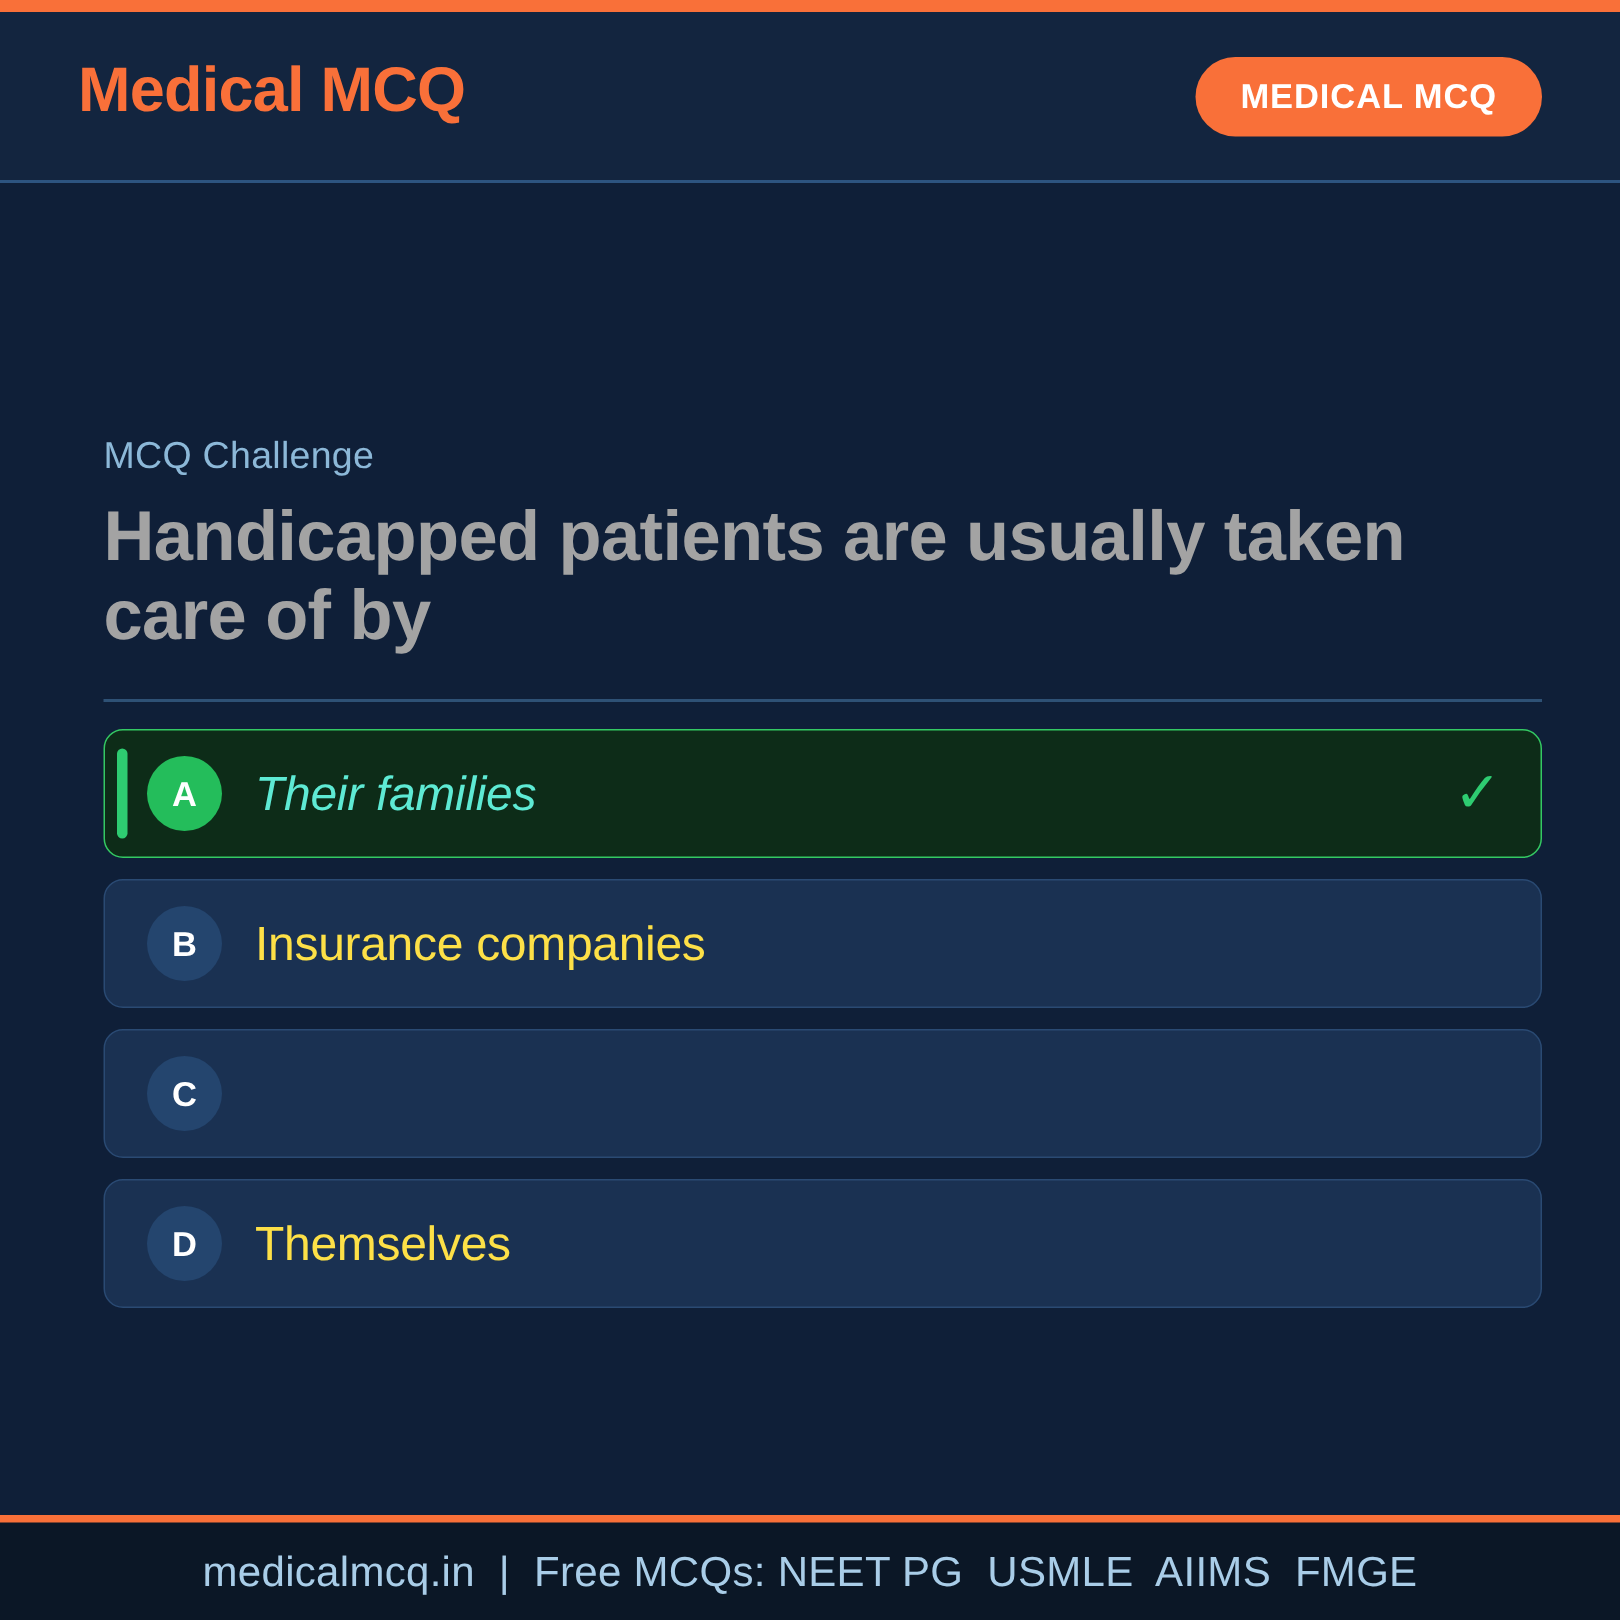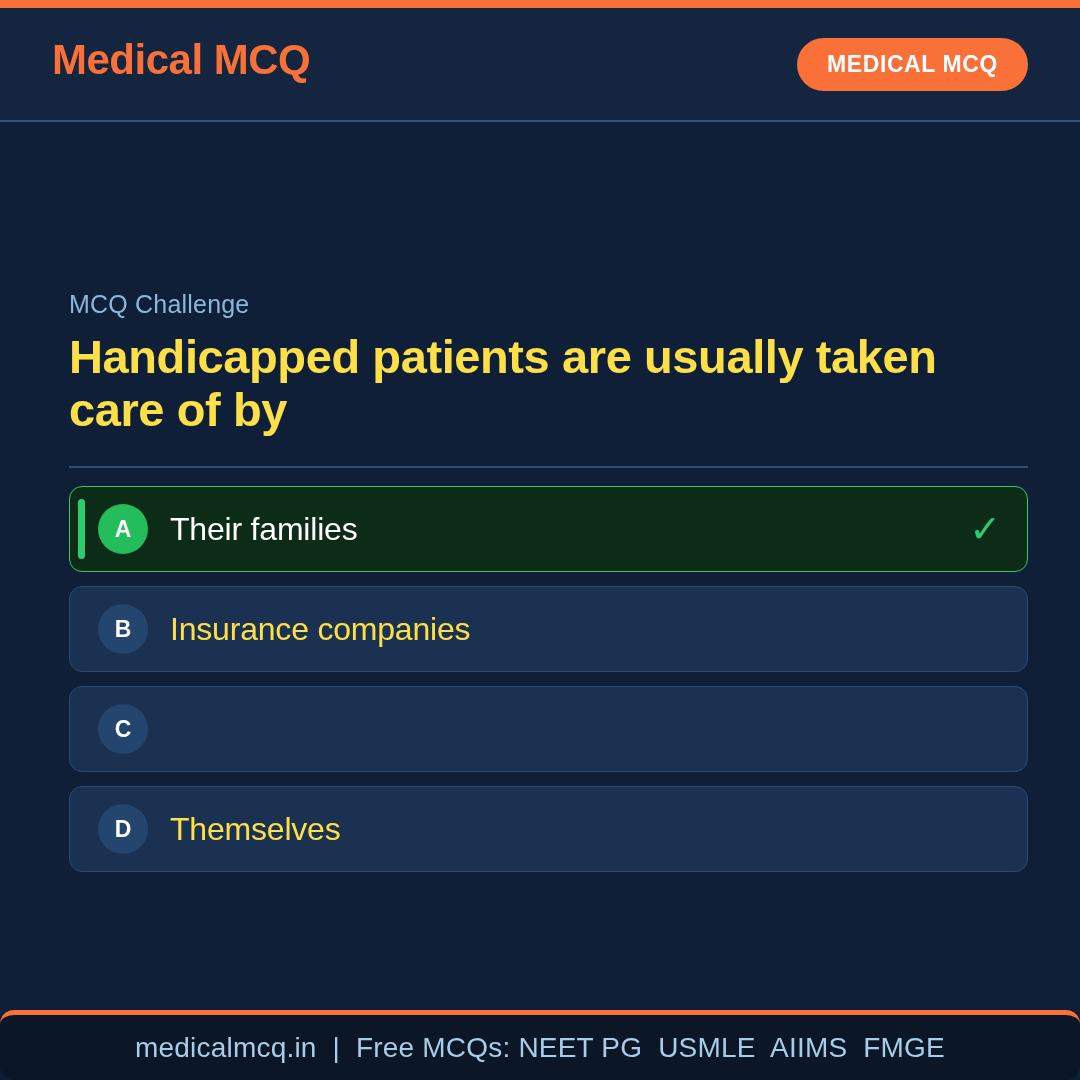--- a/index.html
+++ b/index.html
@@ -87,21 +87,21 @@
   }
   .eyebrow {
     font-size: 25px;
     color: #8cb8d8;
     margin-bottom: 12px;
     letter-spacing: 0.2px;
   }
   .question-text {
     font-size: 47px;
     font-weight: bold;
-    color: #fde047;
+    color: #a3a3a3;
     line-height: 1.12;
     letter-spacing: -0.4px;
     max-width: 990px;
   }
   .divider {
     margin-top: 30px;
     height: 2px;
     background: #2f5madeup;
     background: #2e5175;
   }
@@ -154,40 +154,40 @@
   }
   .option.correct .opt-badge {
     background: #24bd5b;
   }
   .opt-text {
     font-size: 32px;
     color: #fde047;
     letter-spacing: -0.2px;
   }
   .option.correct .opt-text {
-    color: #ffffff;
+    color: #5eead4;
+    font-style: italic;
   }
   .check-mark {
     margin-left: auto;
     font-size: 38px;
     color: #2ecc71;
     line-height: 1;
   }
 
   
   .footer {
     flex: 0 0 auto;
     height: 70px;
     background: #0b1726;
     border-top: 5px solid #f97039;
     display: flex;
     align-items: center;
     justify-content: center;
     box-sizing: border-box;
-    border-radius: 14px;
   }
   .footer-text {
     font-size: 28px;
     color: #a9cde8;
     letter-spacing: 0.2px;
     white-space: pre;
   }
 </style>
 </head>
 <body>

